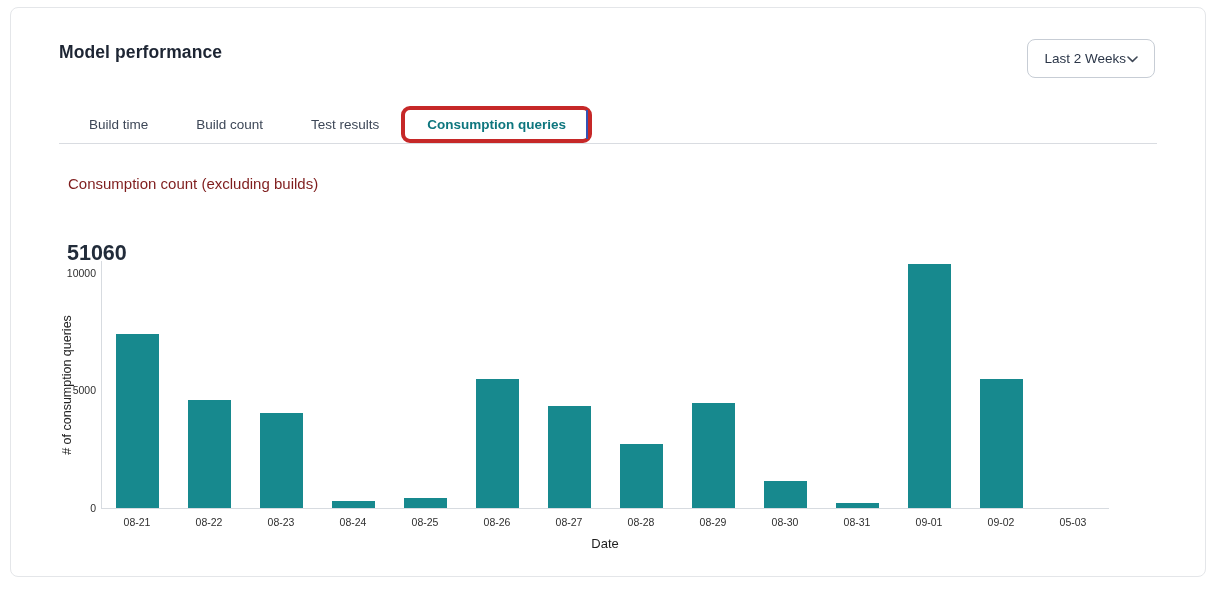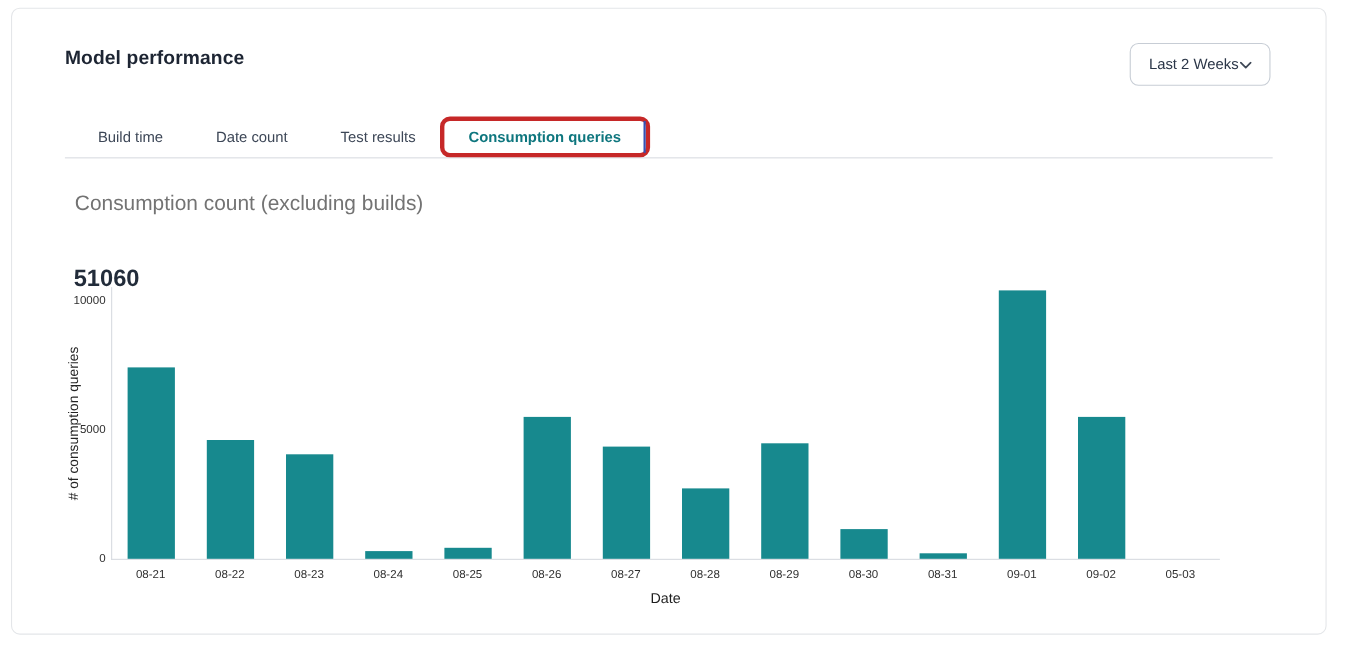--- a/index.html
+++ b/index.html
@@ -32,21 +32,21 @@
   .tab.active { color:var(--accent-teal, #0E767E); font-weight:700;border-radius:9px; }
   .tab.annotated {
     position:relative;
     border:4px solid var(--annotation-red, #C62828);
     padding:7px 22px; margin:-11px -26px;
   }
   .tab.annotated::after {
     content:""; position:absolute; top:0; bottom:0; right:0; width:2px;
     background:#3452b4;
   }
-  .metric-label { position:absolute; left:57px; top:167px; font-size:19px; color:#737373; }
+  .metric-label { position:absolute; left:57px; top:167px; font-size:15px; color:#7f1d1d; }
   .metric-value { position:absolute; left:56px; top:189px; font-size:21.5px; font-weight:600; color:#222c3a;margin-top:44px; }
 
   .chart { position:absolute; left:0; top:0; width:100%; height:100%; pointer-events:none; }
   .y-axis-title {
     position:absolute; left:56px; top:377px; white-space:nowrap;
     transform:translate(-50%,-50%) rotate(-90deg);
     font-size:12.5px; color:#232323;
   }
   .plot {
     position:absolute; left:90px; top:253px; width:1008px; height:248px;
@@ -80,21 +80,21 @@
       <span>Last 2 Weeks</span>
       <span class="chev">
         <svg width="11" height="7" viewBox="0 0 11 7">
             <path d="M1 1 L5.5 5.4 L10 1" fill="none" stroke="#3f4856" stroke-width="1.6" stroke-linecap="round" stroke-linejoin="round"></path>
           </svg>
       </span>
     </button>
 
     <div class="tabs">
       <div class="tab">Build time</div>
-      <div class="tab">Date count</div>
+      <div class="tab">Build count</div>
       <div class="tab">Test results</div>
       <div class="tab active annotated">Consumption queries</div>
     </div>
 
     <div class="metric-label">Consumption count (excluding builds)</div>
     <div class="metric-value">51060</div>
 
     <div class="chart">
       <div class="y-axis-title"># of consumption queries</div>
       <div class="plot" id="plot">

